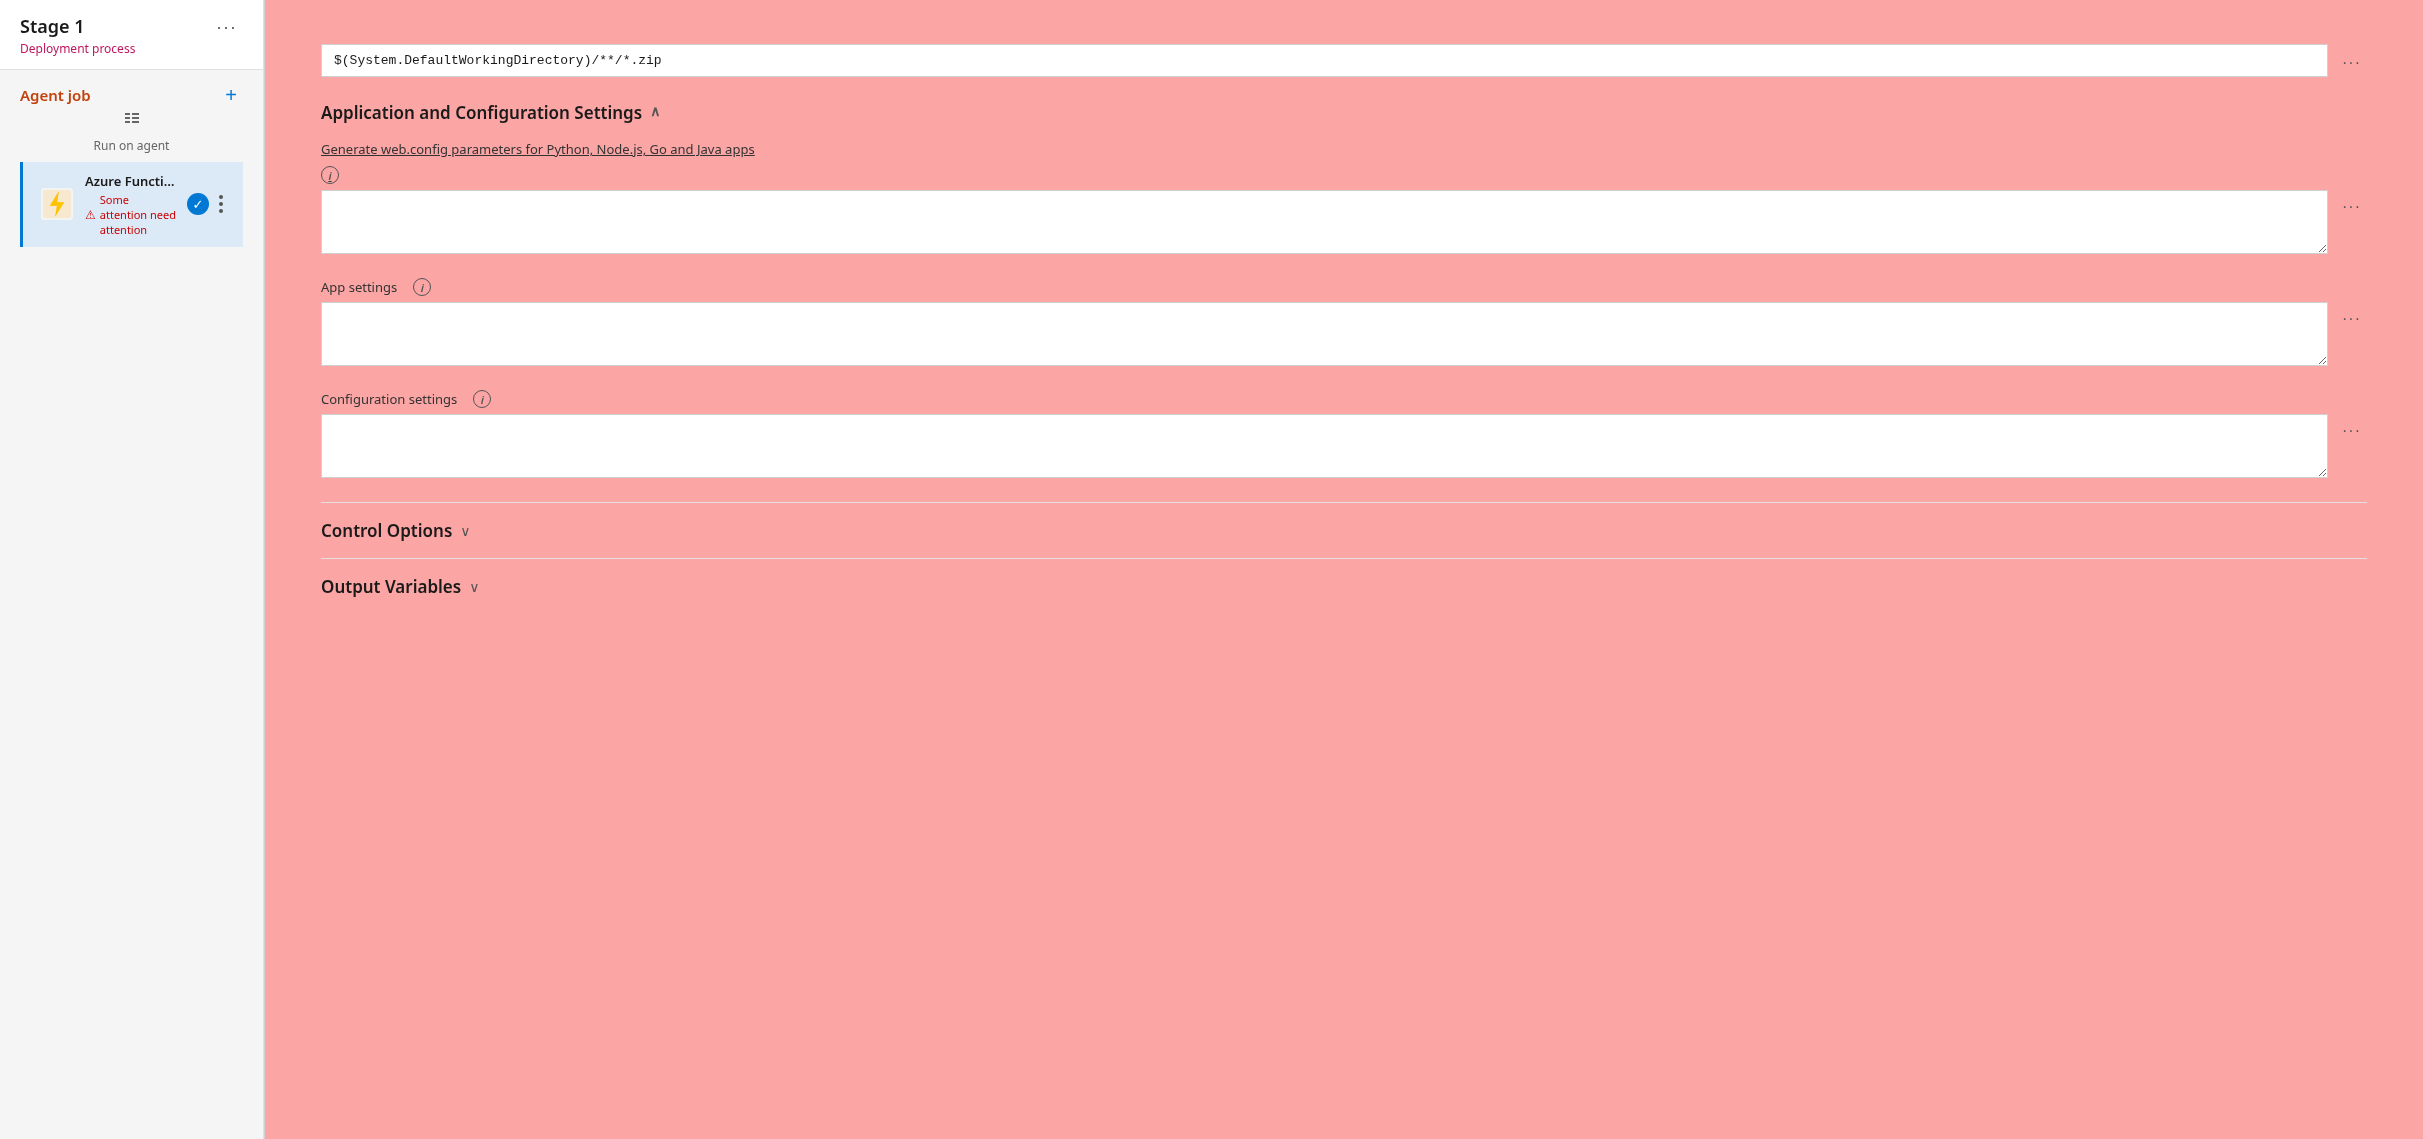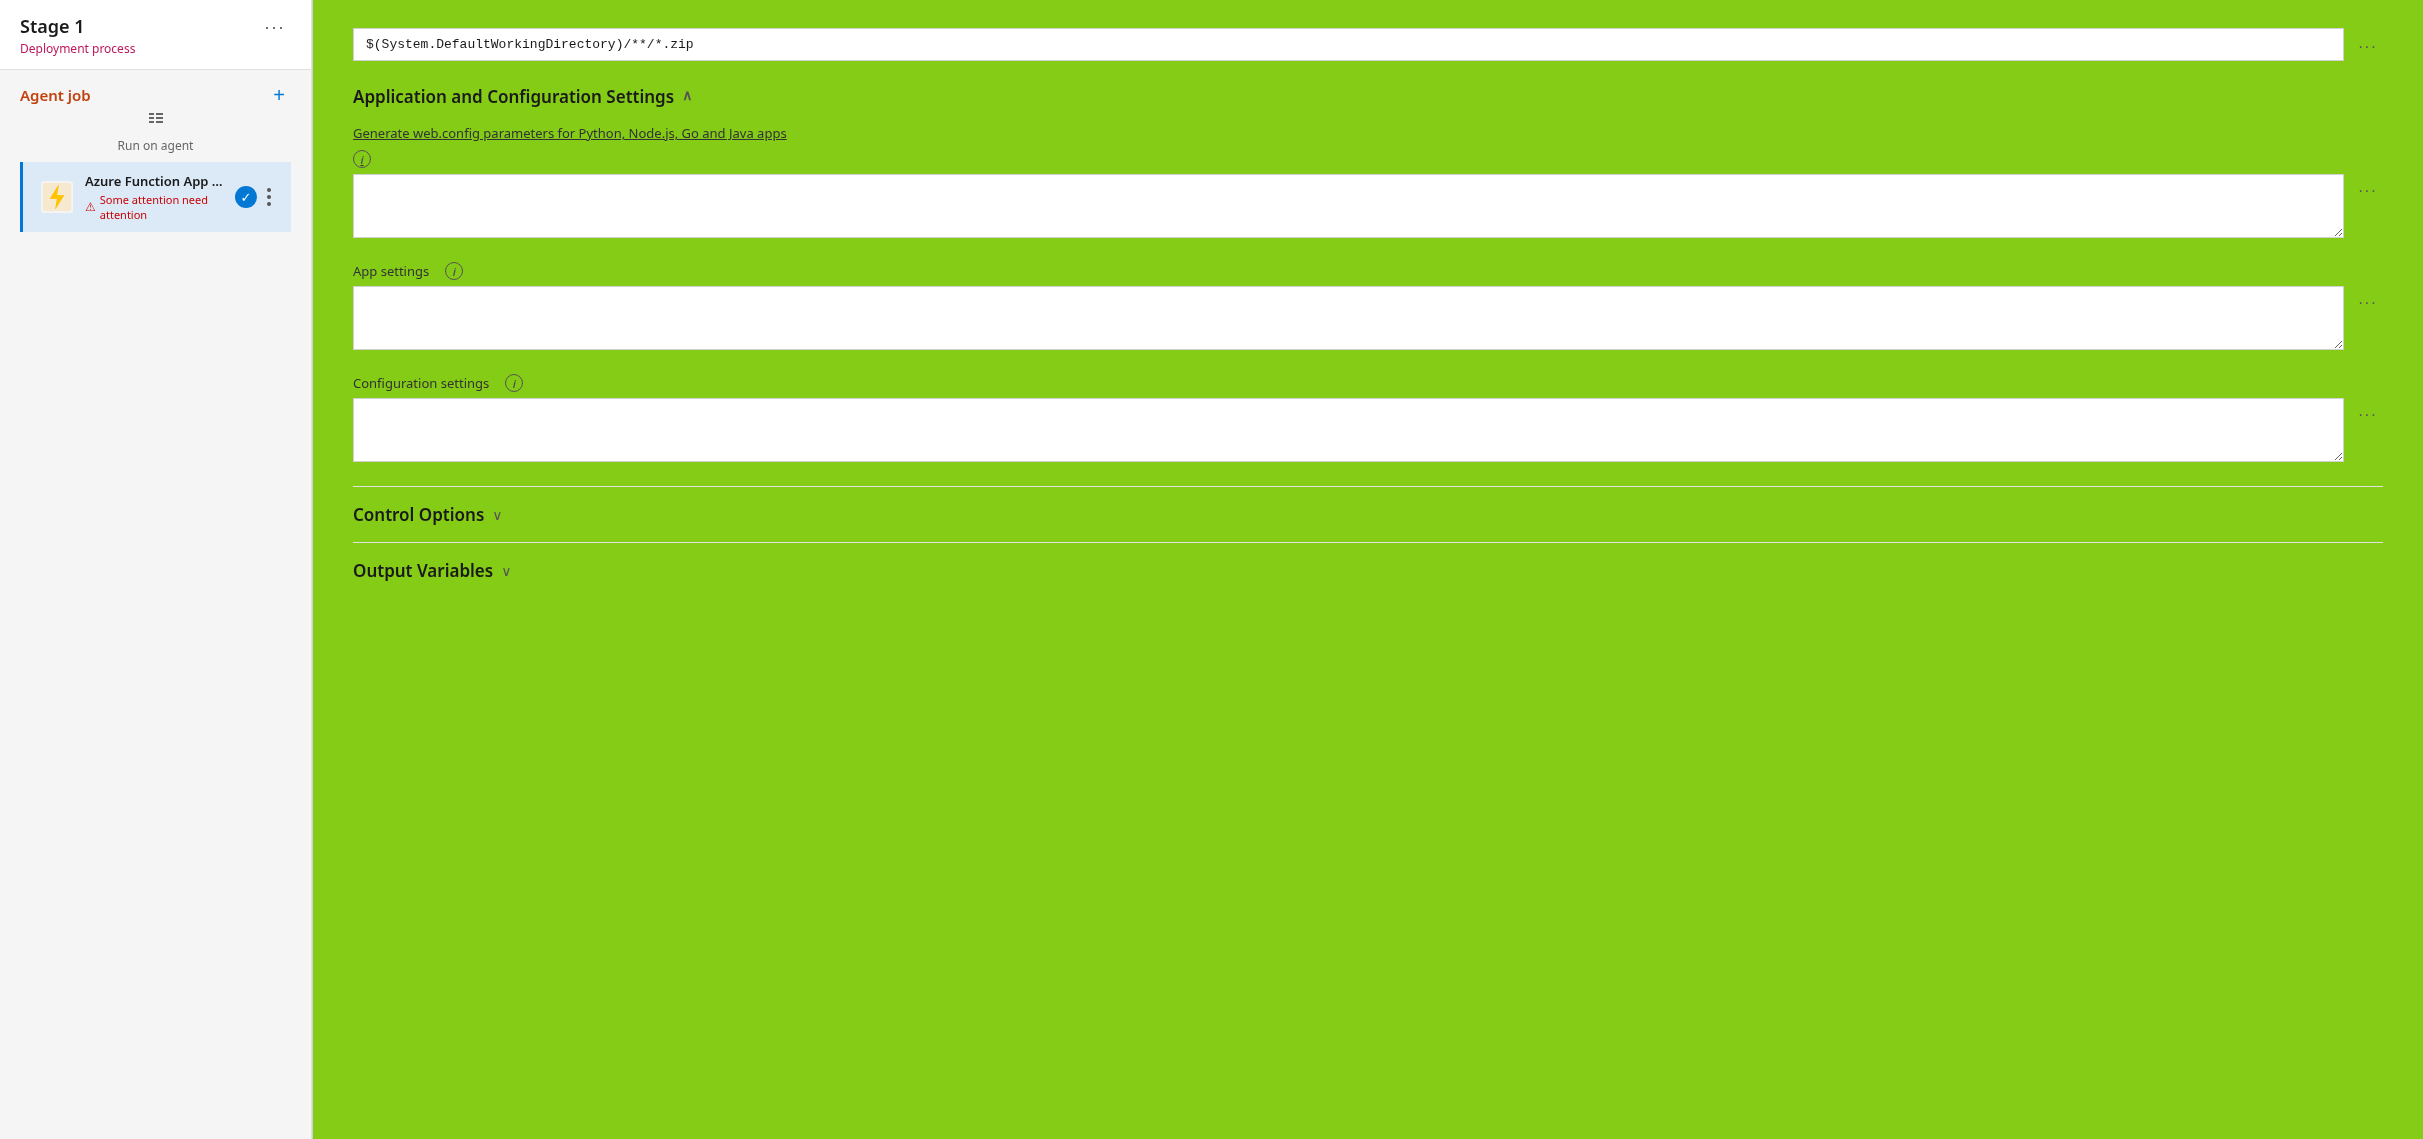--- a/index.html
+++ b/index.html
@@ -7,21 +7,21 @@
       font-family: "Segoe UI", system-ui, -apple-system, sans-serif;
       font-size: 14px;
       background: #f5f5f5;
       display: flex;
       height: 100vh;
       overflow: hidden;
     }
 
     
     .left-panel {
-      width: 312px;
+      width: 264px;
       background: #f5f5f5;
       border-right: 1px solid #e0e0e0;
       flex-shrink: 0;
       overflow-y: auto;
     }
 
     .stage-header {
       display: flex;
       justify-content: space-between;
       align-items: flex-start;
@@ -180,22 +180,22 @@
       height: 4px;
       background: #555;
       border-radius: 50%;
       display: block;
     }
 
     
     .right-panel {
       flex: 1;
       overflow-y: auto;
-      background: #84cc16;
-      padding: 0;
+      background: #fca5a5;
+      padding: 16px;
     }
 
     .right-content {
       padding: 20px 40px 40px 40px;
     }
 
     
     .input-row {
       display: flex;
       align-items: center;

